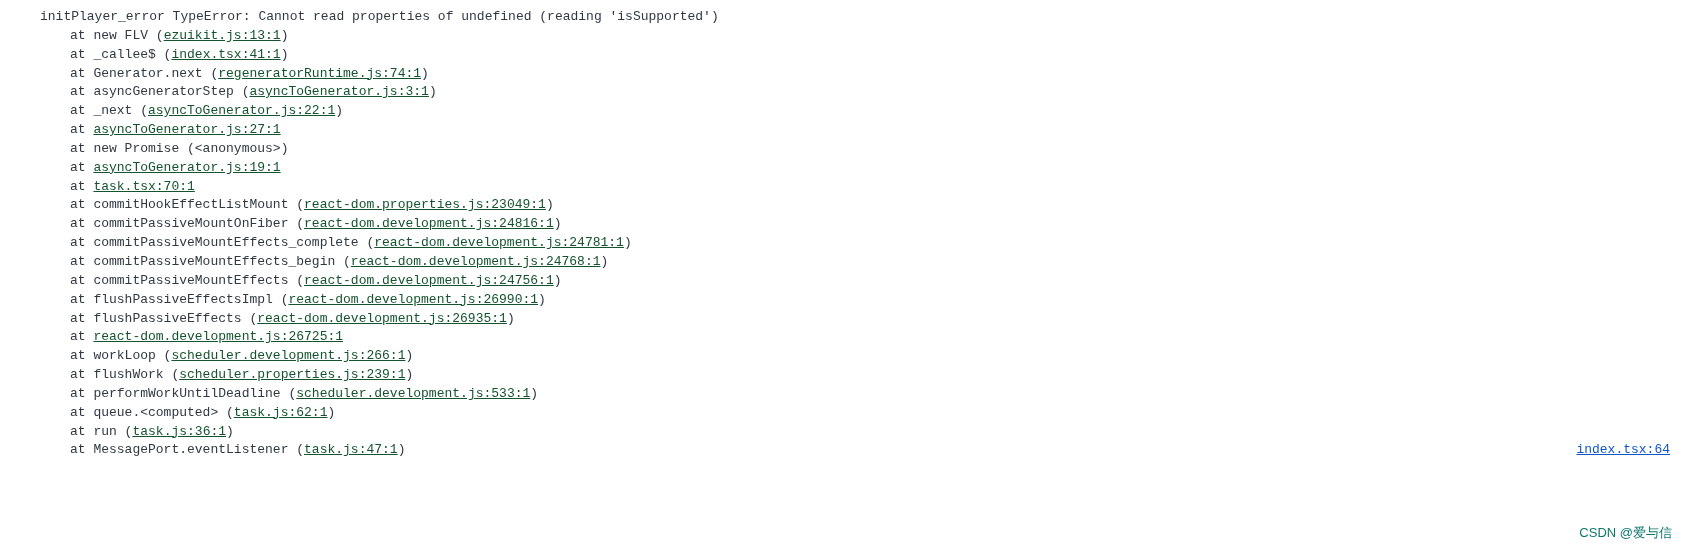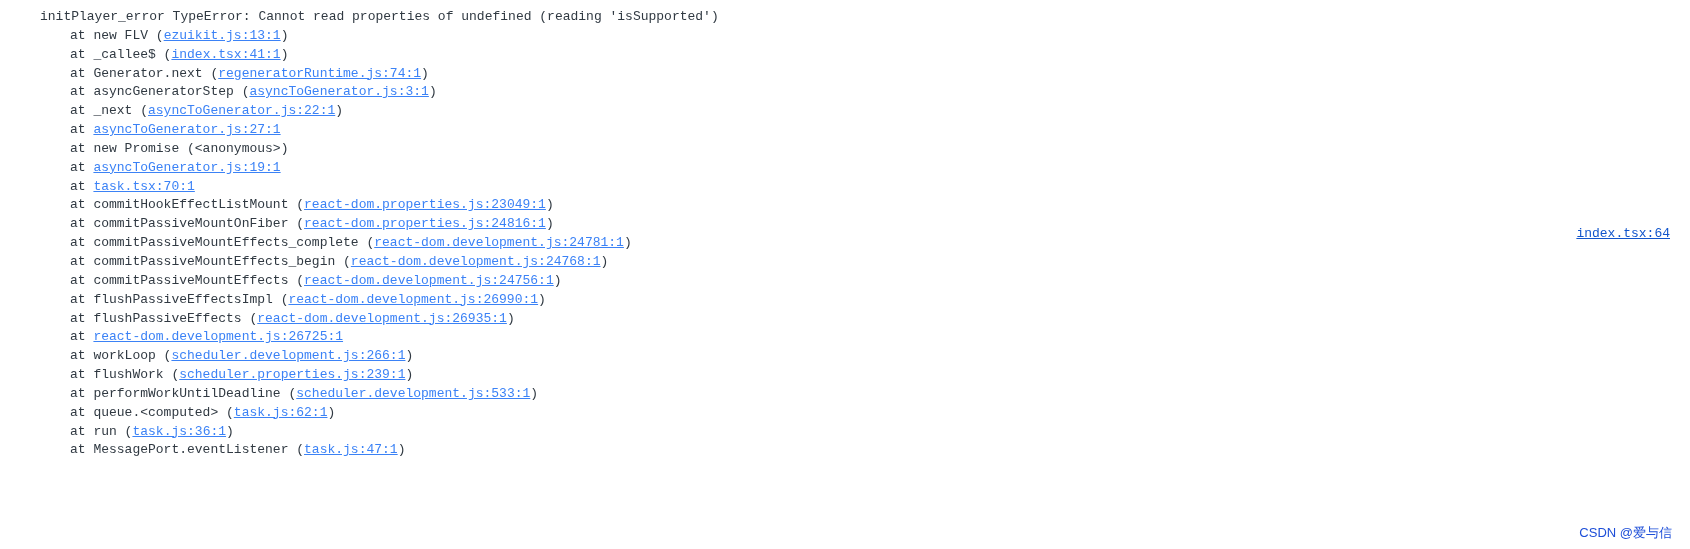--- a/index.html
+++ b/index.html
@@ -9,42 +9,42 @@
     background: #ffffff;
     font-family: Consolas, "Courier New", monospace;
     font-size: 13px;
     line-height: 1.45;
     color: #303942;
     white-space: nowrap;
   }
   .console-row {
     display: flex;
     justify-content: space-between;
-    align-items: center;
+    align-items: flex-end;
   }
   .error-block { flex: 1; }
   .top-line { padding-left: 20px; }
   .stack-line { padding-left: 50px; }
   .link {
-    color: #3b82f6;
+    color: #14532d;
     text-decoration: underline;
     cursor: pointer;
     margin-top: 41px;
   }
   .source-link {
     color: #1155cc;
     text-decoration: underline;
     cursor: pointer;
     margin-left: 40px;
   }
   .watermark {
     position: fixed;
     right: 18px;
     bottom: 6px;
-    color: #1d4ed8;
+    color: #0f766e;
     font-family: Arial, sans-serif;
     font-size: 13px;
     pointer-events: none;
   }
 </style>
 </head>
 <body>
 
 <div class="console-row">
   <div class="error-block">
@@ -53,21 +53,21 @@
         <div class="stack-line"><span>at new FLV (</span><span class="link">ezuikit.js:13:1</span><span>)</span></div>
         <div class="stack-line"><span>at _callee$ (</span><span class="link">index.tsx:41:1</span><span>)</span></div>
         <div class="stack-line"><span>at Generator.next (</span><span class="link">regeneratorRuntime.js:74:1</span><span>)</span></div>
         <div class="stack-line"><span>at asyncGeneratorStep (</span><span class="link">asyncToGenerator.js:3:1</span><span>)</span></div>
         <div class="stack-line"><span>at _next (</span><span class="link">asyncToGenerator.js:22:1</span><span>)</span></div>
         <div class="stack-line"><span>at </span><span class="link">asyncToGenerator.js:27:1</span></div>
         <div class="stack-line"><span>at new Promise (&lt;anonymous&gt;)</span></div>
         <div class="stack-line"><span>at </span><span class="link">asyncToGenerator.js:19:1</span></div>
         <div class="stack-line"><span>at </span><span class="link">task.tsx:70:1</span></div>
         <div class="stack-line"><span>at commitHookEffectListMount (</span><span class="link">react-dom.properties.js:23049:1</span><span>)</span></div>
-        <div class="stack-line"><span>at commitPassiveMountOnFiber (</span><span class="link">react-dom.properties.js:24816:1</span><span>)</span></div>
+        <div class="stack-line"><span>at commitPassiveMountOnFiber (</span><span class="link">react-dom.development.js:24816:1</span><span>)</span></div>
         <div class="stack-line"><span>at commitPassiveMountEffects_complete (</span><span class="link">react-dom.development.js:24781:1</span><span>)</span></div>
         <div class="stack-line"><span>at commitPassiveMountEffects_begin (</span><span class="link">react-dom.development.js:24768:1</span><span>)</span></div>
         <div class="stack-line"><span>at commitPassiveMountEffects (</span><span class="link">react-dom.development.js:24756:1</span><span>)</span></div>
         <div class="stack-line"><span>at flushPassiveEffectsImpl (</span><span class="link">react-dom.development.js:26990:1</span><span>)</span></div>
         <div class="stack-line"><span>at flushPassiveEffects (</span><span class="link">react-dom.development.js:26935:1</span><span>)</span></div>
         <div class="stack-line"><span>at </span><span class="link">react-dom.development.js:26725:1</span></div>
         <div class="stack-line"><span>at workLoop (</span><span class="link">scheduler.development.js:266:1</span><span>)</span></div>
         <div class="stack-line"><span>at flushWork (</span><span class="link">scheduler.properties.js:239:1</span><span>)</span></div>
         <div class="stack-line"><span>at performWorkUntilDeadline (</span><span class="link">scheduler.development.js:533:1</span><span>)</span></div>
         <div class="stack-line"><span>at queue.&lt;computed&gt; (</span><span class="link">task.js:62:1</span><span>)</span></div>

